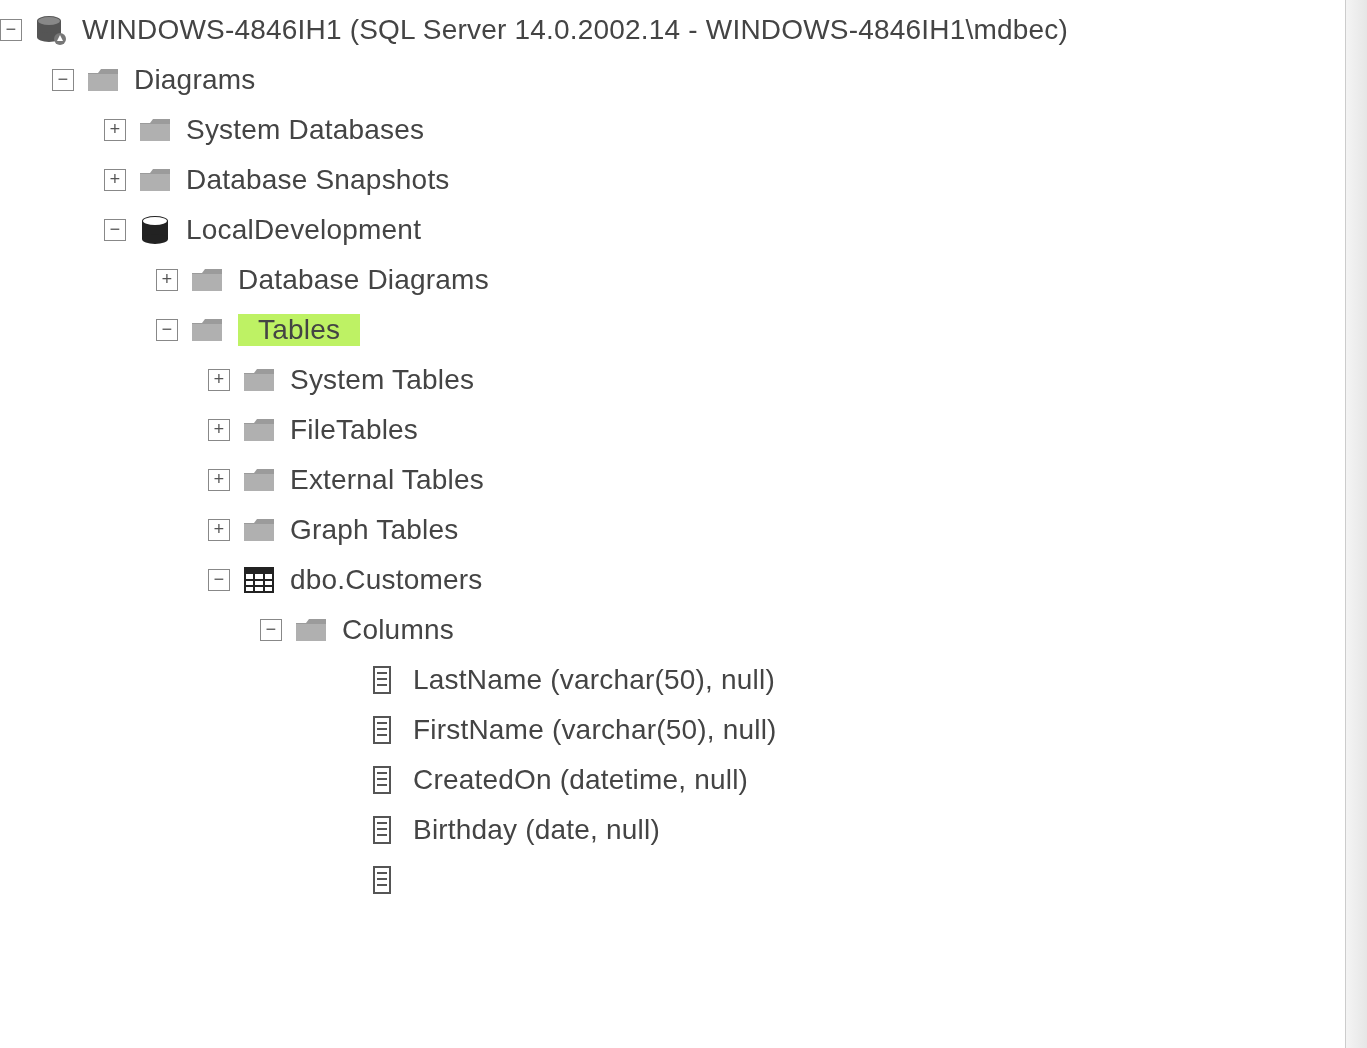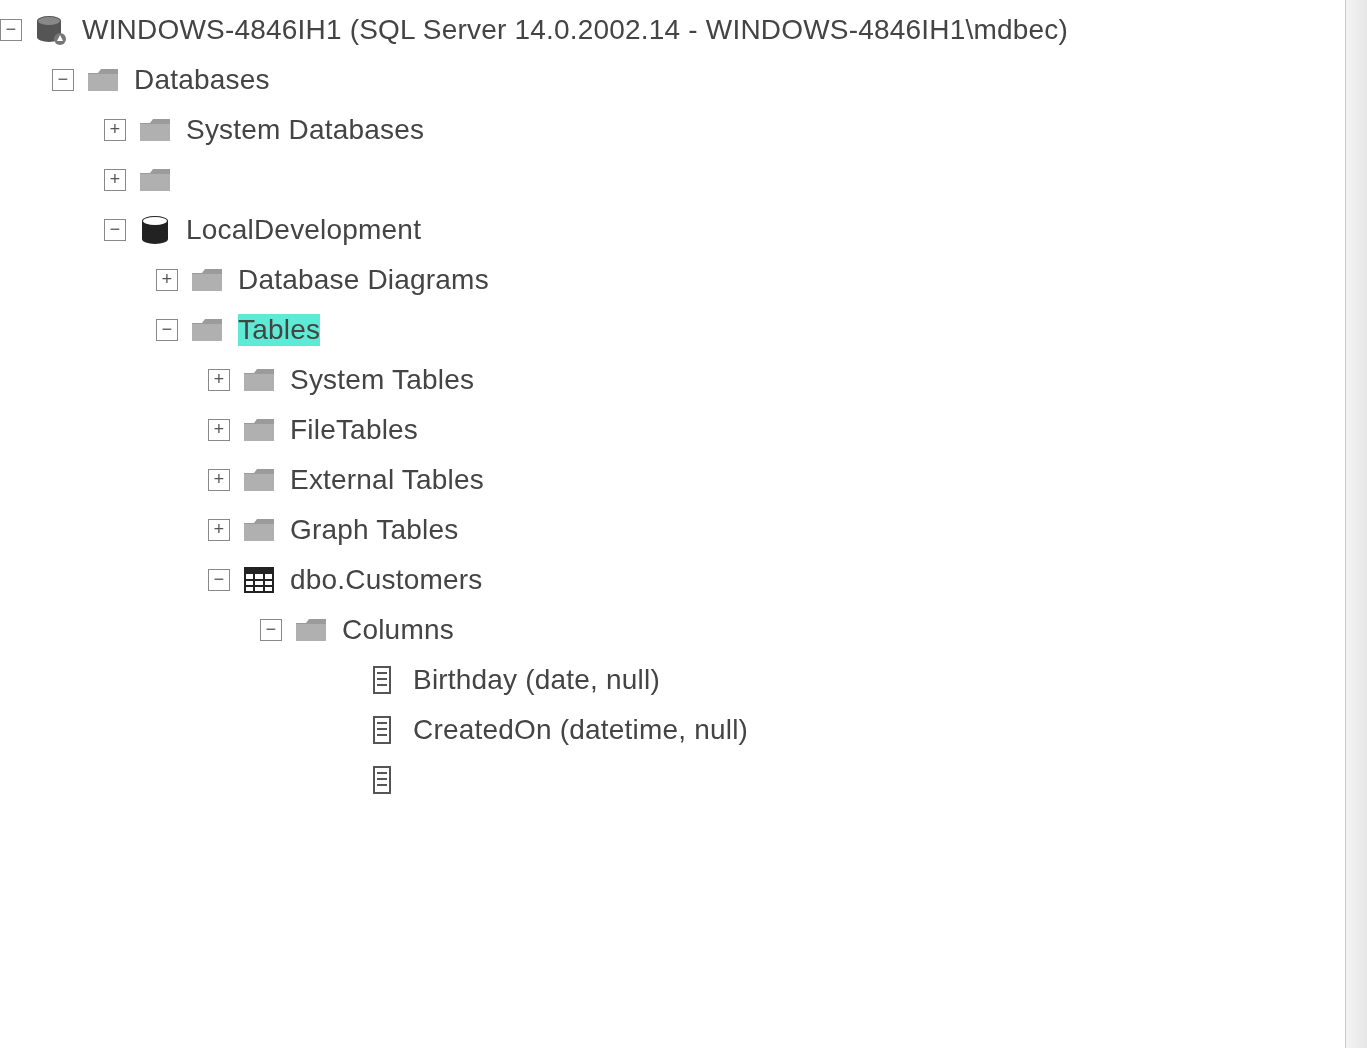--- a/index.html
+++ b/index.html
@@ -53,22 +53,22 @@
       display: flex;
       align-items: center;
       justify-content: center;
     }
     .label {
       color: #444;
       font-size: 28px;
       letter-spacing: 0.2px;
     }
     .label.selected {
-      background: #5eead4;
-      padding: 0 0;
+      background: #bef264;
+      padding: 0 20px;
     }
     
     .scroll-edge {
       position: absolute;
       top: 0;
       right: 0;
       width: 22px;
       height: 100%;
       background: linear-gradient(to right, #f4f4f4, #e6e6e6);
       border-left: 1px solid #ccc;
@@ -99,21 +99,21 @@
 
   <div class="row">
     <span class="indent i1"></span>
     <span class="toggle">−</span>
     <span class="icon">
       <svg width="34" height="30" viewBox="0 0 34 30">
         <path d="M2 8 L12 8 L15 4 L32 4 L32 26 L2 26 Z" fill="#9b9b9b"></path>
         <rect x="2" y="9" width="30" height="17" fill="#b0b0b0"></rect>
       </svg>
     </span>
-    <span class="label">Databases</span>
+    <span class="label">Diagrams</span>
   </div>
 
   <div class="row">
     <span class="indent i2"></span>
     <span class="toggle">+</span>
     <span class="icon">
       <svg width="34" height="30" viewBox="0 0 34 30">
         <path d="M2 8 L12 8 L15 4 L32 4 L32 26 L2 26 Z" fill="#9b9b9b"></path>
         <rect x="2" y="9" width="30" height="17" fill="#b0b0b0"></rect>
       </svg>
@@ -123,20 +123,21 @@
 
   <div class="row">
     <span class="indent i2"></span>
     <span class="toggle">+</span>
     <span class="icon">
       <svg width="34" height="30" viewBox="0 0 34 30">
         <path d="M2 8 L12 8 L15 4 L32 4 L32 26 L2 26 Z" fill="#9b9b9b"></path>
         <rect x="2" y="9" width="30" height="17" fill="#b0b0b0"></rect>
       </svg>
     </span>
+    <span class="label">Database Snapshots</span>
   </div>
 
   <div class="row">
     <span class="indent i2"></span>
     <span class="toggle">−</span>
     <span class="icon">
       <svg width="34" height="30" viewBox="0 0 34 30">
         <ellipse cx="17" cy="6" rx="13" ry="5" fill="#222"></ellipse>
         <rect x="4" y="6" width="26" height="18" fill="#222"></rect>
         <ellipse cx="17" cy="24" rx="13" ry="5" fill="#222"></ellipse>
@@ -240,21 +241,58 @@
     <span class="icon">
       <svg width="34" height="30" viewBox="0 0 34 30">
         <path d="M2 8 L12 8 L15 4 L32 4 L32 26 L2 26 Z" fill="#9b9b9b"></path>
         <rect x="2" y="9" width="30" height="17" fill="#b0b0b0"></rect>
       </svg>
     </span>
     <span class="label">Columns</span>
   </div>
 
 
-
+  <div class="row">
+    <span class="indent i6b"></span>
+    <span class="icon">
+      <svg width="26" height="30" viewBox="0 0 26 30">
+        <rect x="5" y="2" width="16" height="26" fill="#fff" stroke="#555" stroke-width="2"></rect>
+        <line x1="8" y1="8" x2="18" y2="8" stroke="#555" stroke-width="2"></line>
+        <line x1="8" y1="14" x2="18" y2="14" stroke="#555" stroke-width="2"></line>
+        <line x1="8" y1="20" x2="18" y2="20" stroke="#555" stroke-width="2"></line>
+      </svg>
+    </span>
+    <span class="label">LastName (varchar(50), null)</span>
+  </div>
+
+  <div class="row">
+    <span class="indent i6b"></span>
+    <span class="icon">
+      <svg width="26" height="30" viewBox="0 0 26 30">
+        <rect x="5" y="2" width="16" height="26" fill="#fff" stroke="#555" stroke-width="2"></rect>
+        <line x1="8" y1="8" x2="18" y2="8" stroke="#555" stroke-width="2"></line>
+        <line x1="8" y1="14" x2="18" y2="14" stroke="#555" stroke-width="2"></line>
+        <line x1="8" y1="20" x2="18" y2="20" stroke="#555" stroke-width="2"></line>
+      </svg>
+    </span>
+    <span class="label">FirstName (varchar(50), null)</span>
+  </div>
+
+  <div class="row">
+    <span class="indent i6b"></span>
+    <span class="icon">
+      <svg width="26" height="30" viewBox="0 0 26 30">
+        <rect x="5" y="2" width="16" height="26" fill="#fff" stroke="#555" stroke-width="2"></rect>
+        <line x1="8" y1="8" x2="18" y2="8" stroke="#555" stroke-width="2"></line>
+        <line x1="8" y1="14" x2="18" y2="14" stroke="#555" stroke-width="2"></line>
+        <line x1="8" y1="20" x2="18" y2="20" stroke="#555" stroke-width="2"></line>
+      </svg>
+    </span>
+    <span class="label">CreatedOn (datetime, null)</span>
+  </div>
 
   <div class="row">
     <span class="indent i6b"></span>
     <span class="icon">
       <svg width="26" height="30" viewBox="0 0 26 30">
         <rect x="5" y="2" width="16" height="26" fill="#fff" stroke="#555" stroke-width="2"></rect>
         <line x1="8" y1="8" x2="18" y2="8" stroke="#555" stroke-width="2"></line>
         <line x1="8" y1="14" x2="18" y2="14" stroke="#555" stroke-width="2"></line>
         <line x1="8" y1="20" x2="18" y2="20" stroke="#555" stroke-width="2"></line>
       </svg>
@@ -265,30 +303,17 @@
   <div class="row">
     <span class="indent i6b"></span>
     <span class="icon">
       <svg width="26" height="30" viewBox="0 0 26 30">
         <rect x="5" y="2" width="16" height="26" fill="#fff" stroke="#555" stroke-width="2"></rect>
         <line x1="8" y1="8" x2="18" y2="8" stroke="#555" stroke-width="2"></line>
         <line x1="8" y1="14" x2="18" y2="14" stroke="#555" stroke-width="2"></line>
         <line x1="8" y1="20" x2="18" y2="20" stroke="#555" stroke-width="2"></line>
       </svg>
     </span>
-    <span class="label">CreatedOn (datetime, null)</span>
-  </div>
-
-  <div class="row">
-    <span class="indent i6b"></span>
-    <span class="icon">
-      <svg width="26" height="30" viewBox="0 0 26 30">
-        <rect x="5" y="2" width="16" height="26" fill="#fff" stroke="#555" stroke-width="2"></rect>
-        <line x1="8" y1="8" x2="18" y2="8" stroke="#555" stroke-width="2"></line>
-        <line x1="8" y1="14" x2="18" y2="14" stroke="#555" stroke-width="2"></line>
-        <line x1="8" y1="20" x2="18" y2="20" stroke="#555" stroke-width="2"></line>
-      </svg>
-    </span>
   </div>
 
 </div>
 
 <div class="scroll-edge"></div>
 
 </body></html>

